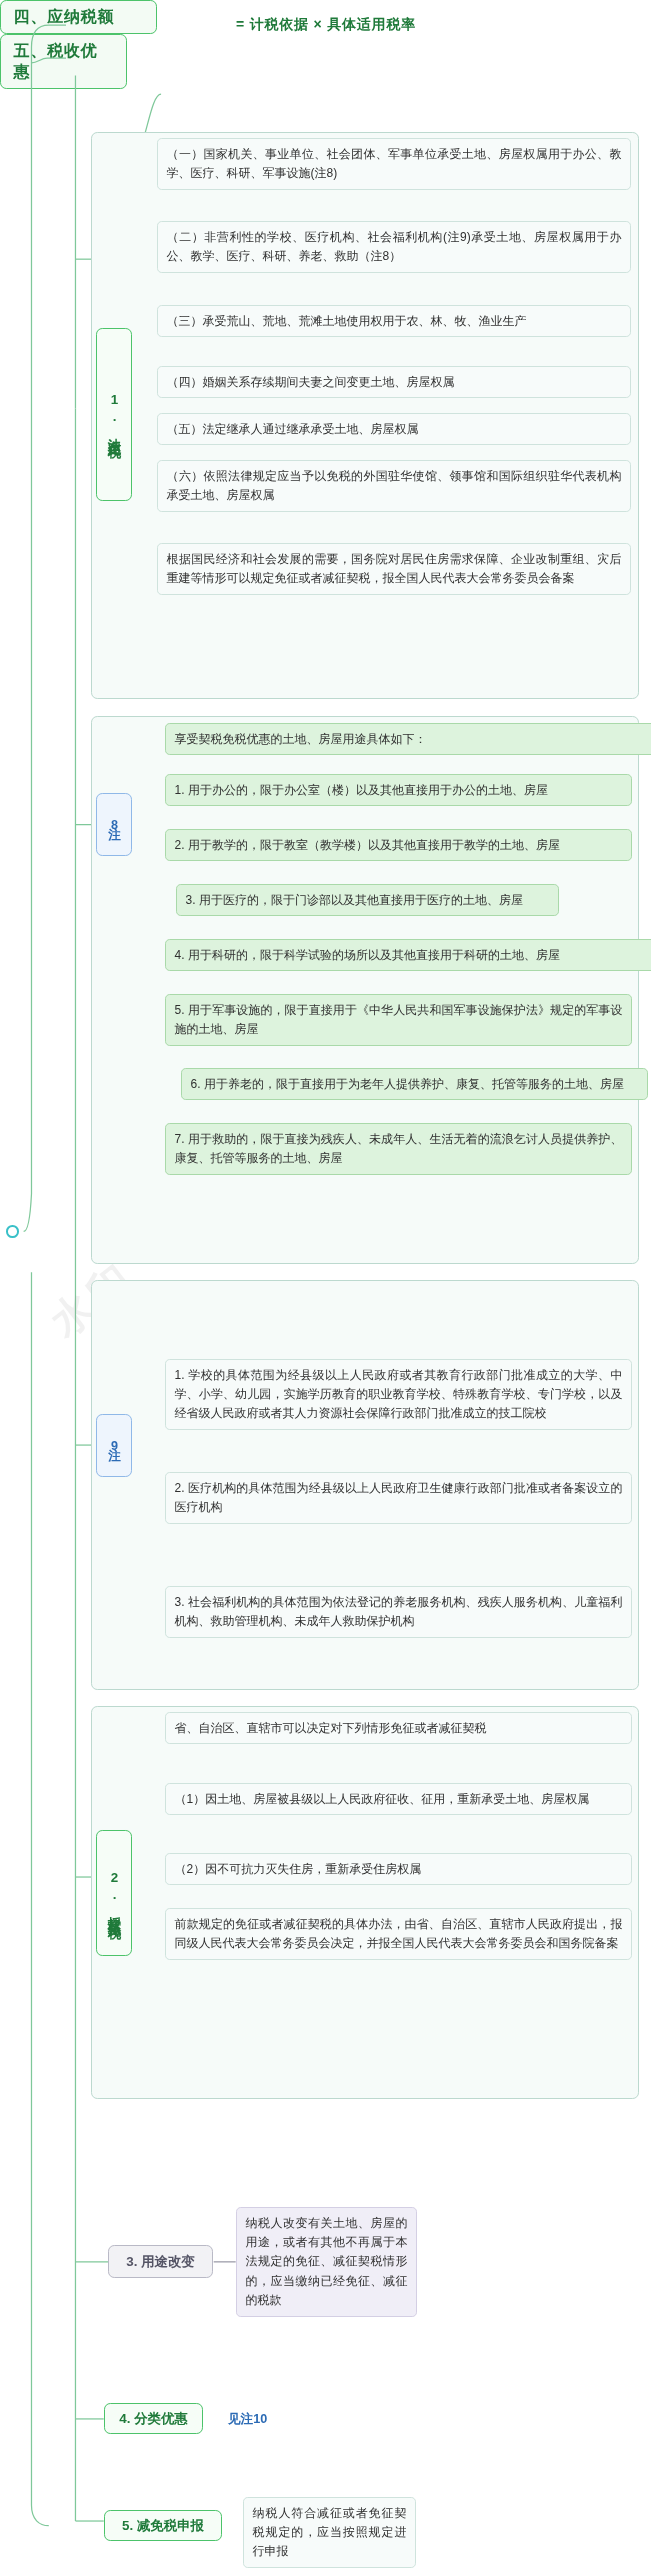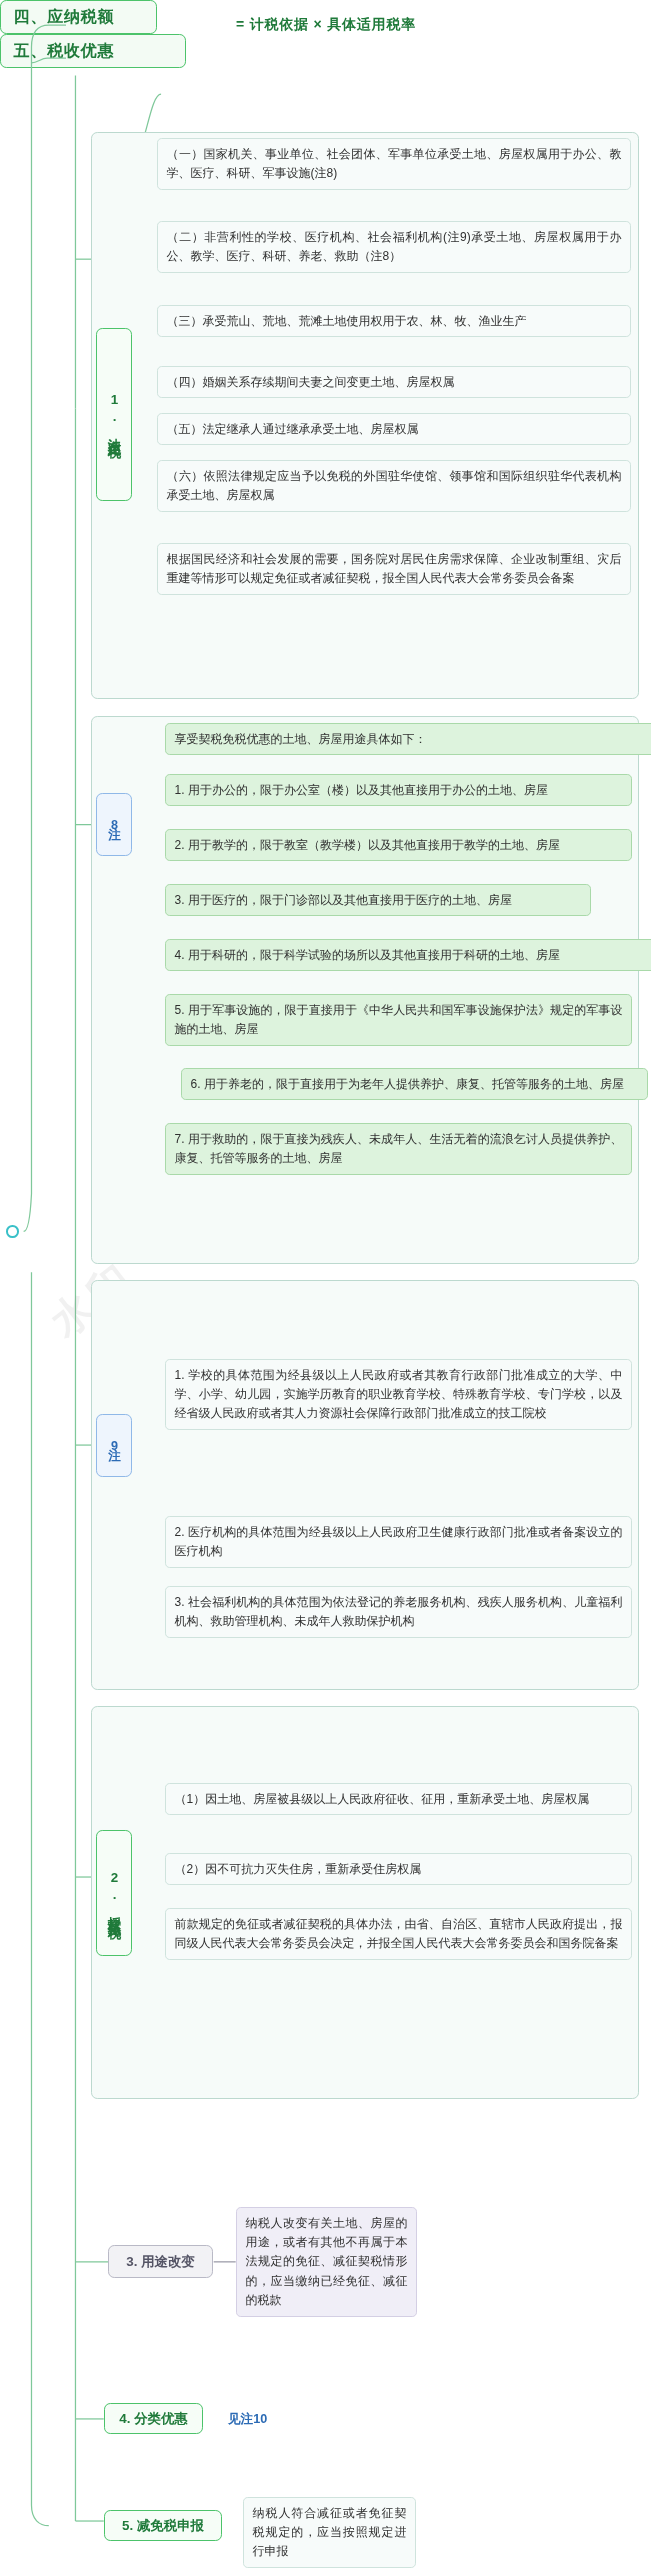--- a/index.html
+++ b/index.html
@@ -184,21 +184,21 @@
 
   <div class="watermark" style="left:408px; top:1005px;">水印</div>
   <div class="watermark" style="left:47px; top:1272px; font-size:41px;">水印</div>
   <div class="wm-badge" style="left:6.3px; top:1225px;"></div>
 
   <div class="hdr" style="left:66px; top:9.4px; width:157px;">
     <span>四、应纳税额</span>
   </div>
   <div class="formula" style="left:236px; top:15.7px;">= 计税依据 ×  具体适用税率</div>
 
-  <div class="hdr" style="left:66px; top:46px; width:186px;">
+  <div class="hdr" style="left:66px; top:46px; width:127px;">
     <span>五、税收优惠</span>
   </div>
 
   <div class="group-outline" style="left:91px; top:132px; width:548px; height:567px;"></div>
 
   <div class="vtab" style="left:96px; top:328px; width:36px; height:173px;">
     <span>1.法定免税</span>
   </div>
 
   <div class="cbox" style="left:157px; top:138px; width:474px;">（一）国家机关、事业单位、社会团体、军事单位承受土地、房屋权属用于办公、教学、医疗、科研、军事设施(注8)</div>
@@ -211,42 +211,43 @@
 
   <div class="group-outline" style="left:91px; top:716px; width:548px; height:548px;"></div>
 
   <div class="vtab blue small" style="left:96px; top:793px; width:36px; height:63px;">
     <span>注8</span>
   </div>
 
   <div class="cbox green" style="left:165px; top:723px; width:563px;">享受契税免税优惠的土地、房屋用途具体如下：</div>
   <div class="cbox green" style="left:165px; top:774px; width:467px;">1. 用于办公的，限于办公室（楼）以及其他直接用于办公的土地、房屋</div>
   <div class="cbox green" style="left:165px; top:829px; width:467px;">2. 用于教学的，限于教室（教学楼）以及其他直接用于教学的土地、房屋</div>
-  <div class="cbox green" style="left:165px; top:884px; width:426px;">3. 用于医疗的，限于门诊部以及其他直接用于医疗的土地、房屋</div>
+  <div class="cbox green" style="left:176px; top:884px; width:383px;">3. 用于医疗的，限于门诊部以及其他直接用于医疗的土地、房屋</div>
   <div class="cbox green" style="left:165px; top:939px; width:507px;">4. 用于科研的，限于科学试验的场所以及其他直接用于科研的土地、房屋</div>
   <div class="cbox green" style="left:165px; top:994px; width:467px;">5. 用于军事设施的，限于直接用于《中华人民共和国军事设施保护法》规定的军事设施的土地、房屋</div>
   <div class="cbox green" style="left:181px; top:1068px; width:467px;">6. 用于养老的，限于直接用于为老年人提供养护、康复、托管等服务的土地、房屋</div>
   <div class="cbox green" style="left:165px; top:1123px; width:467px;">7. 用于救助的，限于直接为残疾人、未成年人、生活无着的流浪乞讨人员提供养护、康复、托管等服务的土地、房屋</div>
 
   <div class="group-outline" style="left:91px; top:1280px; width:548px; height:410px;"></div>
 
   <div class="vtab blue small" style="left:96px; top:1414px; width:36px; height:63px;">
     <span>注9</span>
   </div>
 
   <div class="cbox" style="left:165px; top:1359px; width:467px;">1. 学校的具体范围为经县级以上人民政府或者其教育行政部门批准成立的大学、中学、小学、幼儿园，实施学历教育的职业教育学校、特殊教育学校、专门学校，以及经省级人民政府或者其人力资源社会保障行政部门批准成立的技工院校</div>
-  <div class="cbox" style="left:165px; top:1516px; width:467px;">2. 医疗机构的具体范围为经县级以上人民政府卫生健康行政部门批准或者备案设立的医疗机构</div>
+  <div class="cbox" style="left:165px; top:1472px; width:467px;">2. 医疗机构的具体范围为经县级以上人民政府卫生健康行政部门批准或者备案设立的医疗机构</div>
   <div class="cbox" style="left:165px; top:1586px; width:467px;">3. 社会福利机构的具体范围为依法登记的养老服务机构、残疾人服务机构、儿童福利机构、救助管理机构、未成年人救助保护机构</div>
 
   <div class="group-outline" style="left:91px; top:1706px; width:548px; height:393px;"></div>
 
   <div class="vtab" style="left:96px; top:1830px; width:36px; height:126px;">
     <span>2.授权减免税</span>
   </div>
 
+  <div class="cbox" style="left:165px; top:1712px; width:467px;">省、自治区、直辖市可以决定对下列情形免征或者减征契税</div>
   <div class="cbox" style="left:165px; top:1783px; width:467px;">（1）因土地、房屋被县级以上人民政府征收、征用，重新承受土地、房屋权属</div>
   <div class="cbox" style="left:165px; top:1853px; width:467px;">（2）因不可抗力灭失住房，重新承受住房权属</div>
   <div class="cbox" style="left:165px; top:1908px; width:467px;">前款规定的免征或者减征契税的具体办法，由省、自治区、直辖市人民政府提出，报同级人民代表大会常务委员会决定，并报全国人民代表大会常务委员会和国务院备案</div>
 
   <div class="flabel gray" style="left:108px; top:2245px; width:105px; height:33px;">
     <span>3. 用途改变</span>
   </div>
   <div class="cbox lilac" style="left:236px; top:2207px; width:181px;">纳税人改变有关土地、房屋的用途，或者有其他不再属于本法规定的免征、减征契税情形的，应当缴纳已经免征、减征的税款</div>
 
   <div class="flabel" style="left:104px; top:2403px; width:99px; height:31px;">

